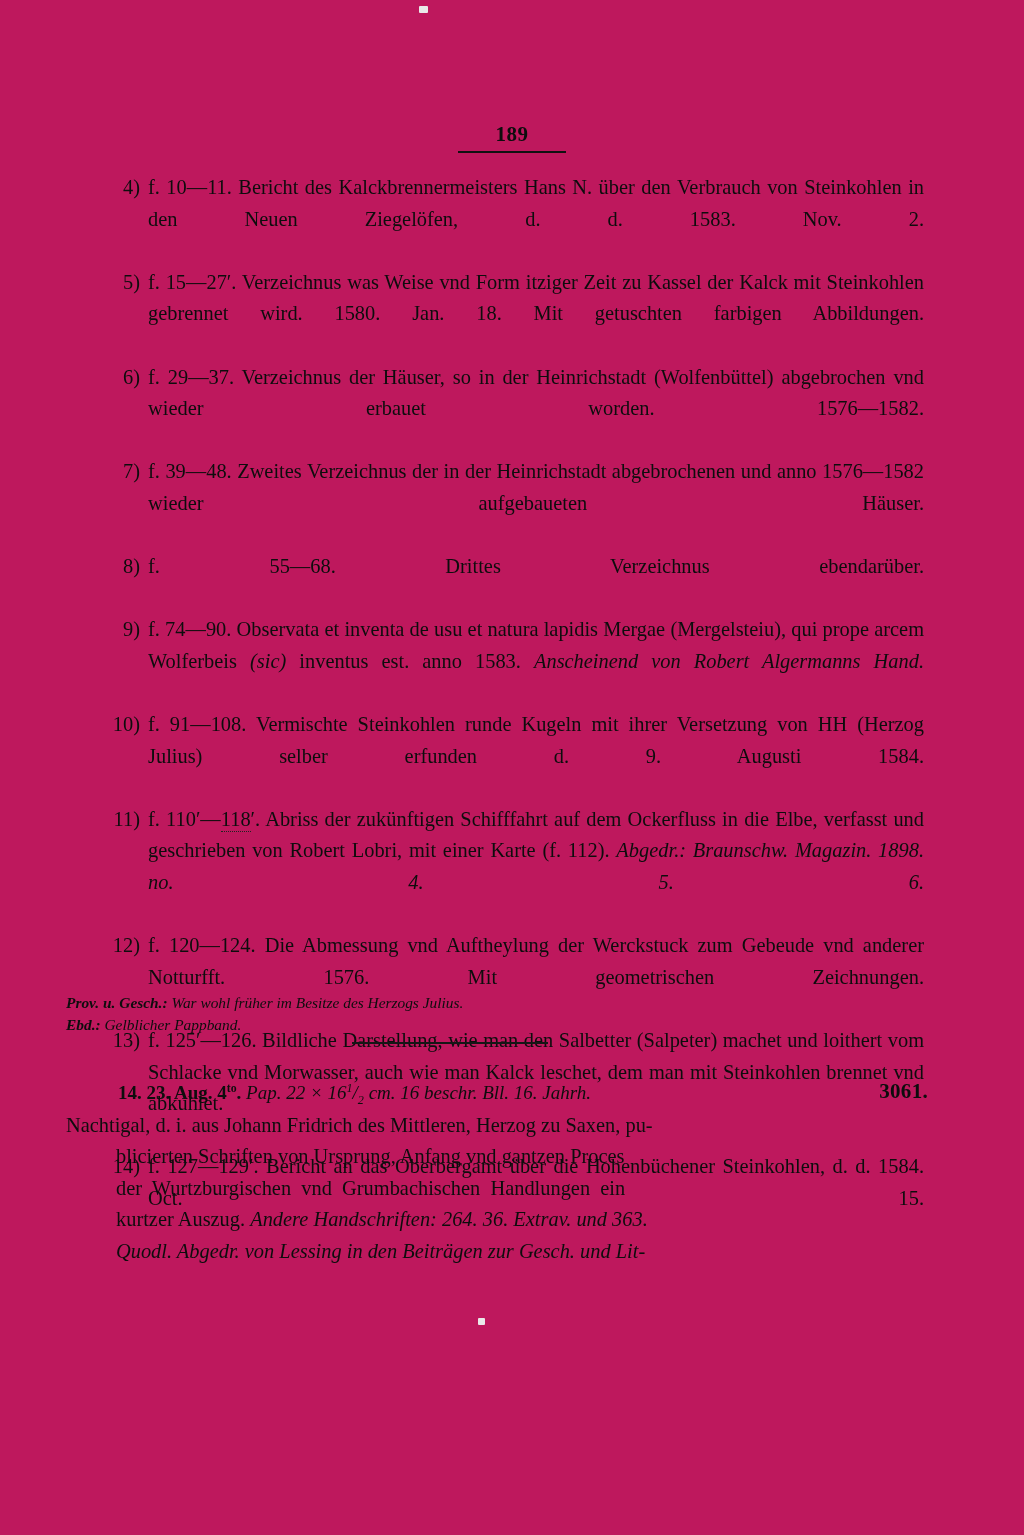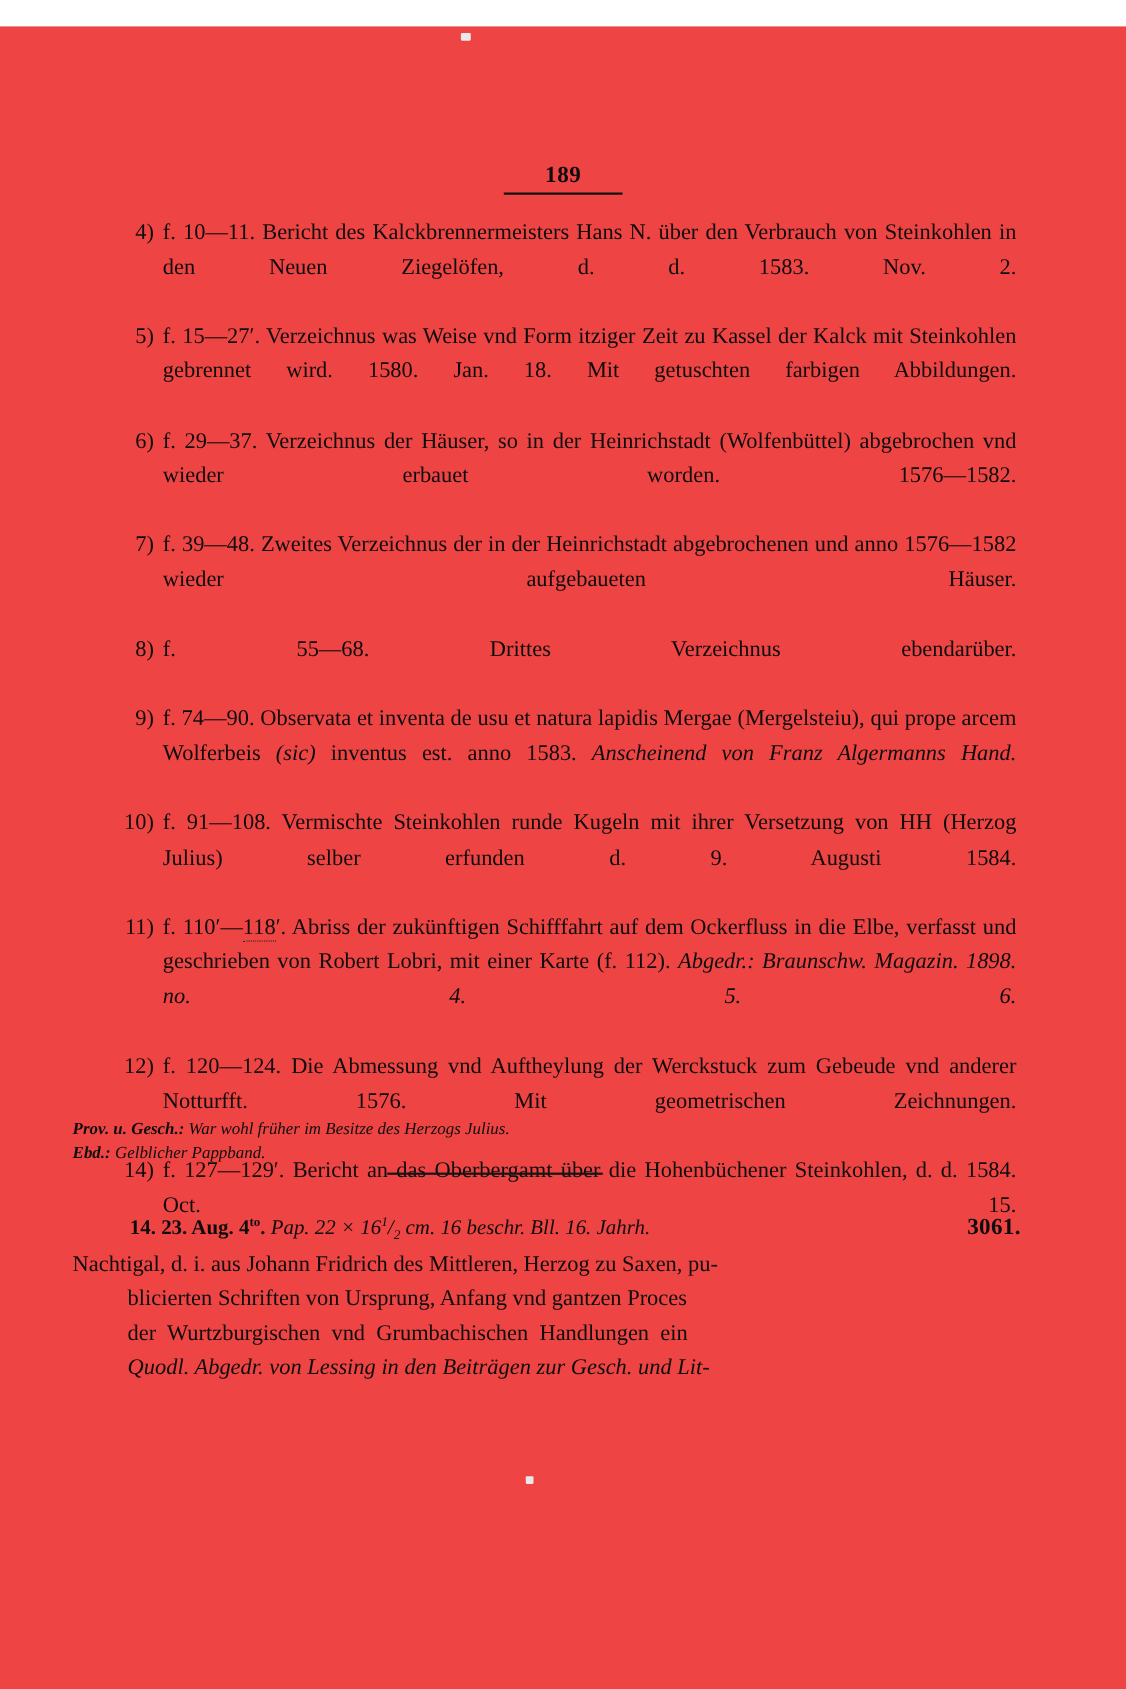--- a/index.html
+++ b/index.html
@@ -12,22 +12,21 @@
     height: 1535px;
     position: relative;
     font-family: "Liberation Serif", "DejaVu Serif", serif;
     color: #0d0d0d;
     overflow: hidden;
   }
 
   .page {
     position: absolute;
     inset: 0;
-    background: #ef4444;
-    margin-top: 24px;
+    background: #be185d;
   }
 
   
   .speck {
     position: absolute;
     background: #e9e9e9;
     border-radius: 1px;
   }
   .speck-top { left: 419px; top: 6px; width: 9px; height: 7px; }
   .speck-bottom { left: 478px; top: 1318px; width: 7px; height: 7px; }
@@ -194,33 +193,37 @@
       <div class="entry just">
         <span class="marker">7)</span>
         <span class="body">f. 39—48. Zweites Verzeichnus der in der Heinrichstadt abgebrochenen und anno 1576—1582 wieder aufgebaueten Häuser.</span>
       </div>
       <div class="entry just">
         <span class="marker">8)</span>
         <span class="body">f. 55—68. Drittes Verzeichnus ebendarüber.</span>
       </div>
       <div class="entry just">
         <span class="marker">9)</span>
-        <span class="body">f. 74—90. Observata et inventa de usu et natura lapidis Mergae (Mergelsteiu), qui prope arcem Wolferbeis <i>(sic)</i> inventus est. anno 1583. <i>Anscheinend von Franz Algermanns Hand.</i></span>
+        <span class="body">f. 74—90. Observata et inventa de usu et natura lapidis Mergae (Mergelsteiu), qui prope arcem Wolferbeis <i>(sic)</i> inventus est. anno 1583. <i>Anscheinend von Robert Algermanns Hand.</i></span>
       </div>
       <div class="entry just">
         <span class="marker">10)</span>
         <span class="body">f. 91—108. Vermischte Steinkohlen runde Kugeln mit ihrer Versetzung von HH (Herzog Julius) selber erfunden d. 9. Augusti 1584.</span>
       </div>
       <div class="entry just">
         <span class="marker">11)</span>
         <span class="body">f. 110′—<span class="dotted-ul">118</span>′. Abriss der zukünftigen Schifffahrt auf dem Ockerfluss in die Elbe, verfasst und geschrieben von Robert Lobri, mit einer Karte (f. 112). <i>Abgedr.: Braunschw. Magazin. 1898. no. 4. 5. 6.</i></span>
       </div>
       <div class="entry just">
         <span class="marker">12)</span>
         <span class="body">f. 120—124. Die Abmessung vnd Auftheylung der Werckstuck zum Gebeude vnd anderer Notturfft. 1576. Mit geometrischen Zeichnungen.</span>
+      </div>
+      <div class="entry just">
+        <span class="marker">13)</span>
+        <span class="body">f. 125′—126. Bildliche Darstellung, wie man den Salbetter (Salpeter) machet und loithert vom Schlacke vnd Morwasser, auch wie man Kalck leschet, dem man mit Steinkohlen brennet vnd abkuhlet.</span>
       </div>
       <div class="entry just">
         <span class="marker">14)</span>
         <span class="body">f. 127—129′. Bericht an das Oberbergamt über die Hohenbüchener Steinkohlen, d. d. 1584. Oct. 15.</span>
       </div>
     </div>
 
   <div class="prov-block">
     <div>
       <span class="lbl">Prov. u. Gesch.:</span>
@@ -237,17 +240,18 @@
   <div class="record">
     <div class="record-head">
       <span class="desc-bold"><span>14. 23. Aug. 4</span><sup class="ord">to</sup><span>.</span></span>
       <span class="desc-ital"><span>Pap. 22 × 16</span><span class="frac"><sup>1</sup>/<sub>2</sub></span><span> cm. 16 beschr. Bll. 16. Jahrh.</span></span>
       <span class="catnum">3061.</span>
     </div>
     <div class="record-body">
         <span class="record-line"><span class="lead">Nachtigal</span>, d. i. aus Johann Fridrich des Mittleren, Herzog zu Saxen, pu-</span>
         <span class="record-line indent-1">blicierten Schriften von Ursprung, Anfang vnd gantzen Proces</span>
         <span class="record-line indent-1">der&nbsp; Wurtzburgischen&nbsp; vnd&nbsp; Grumbachischen&nbsp; Handlungen&nbsp; ein</span>
+        <span class="record-line indent-1">kurtzer Auszug. <i>Andere Handschriften: 264. 36. Extrav. und 363.</i></span>
         <span class="record-line indent-1"><i>Quodl. Abgedr. von Lessing in den Beiträgen zur Gesch. und Lit-</i></span>
       </div>
   </div>
 
 </div>
 
 </body></html>

